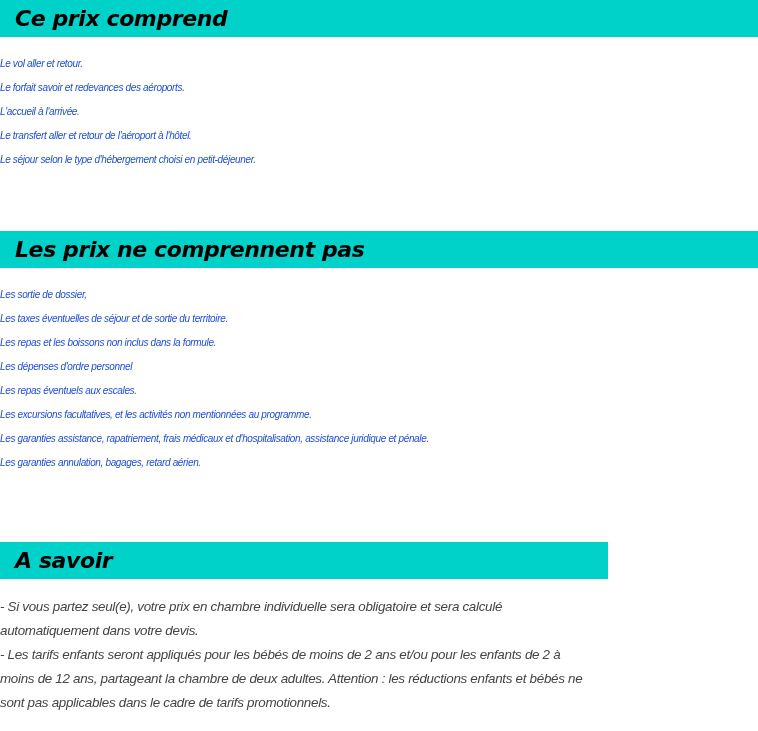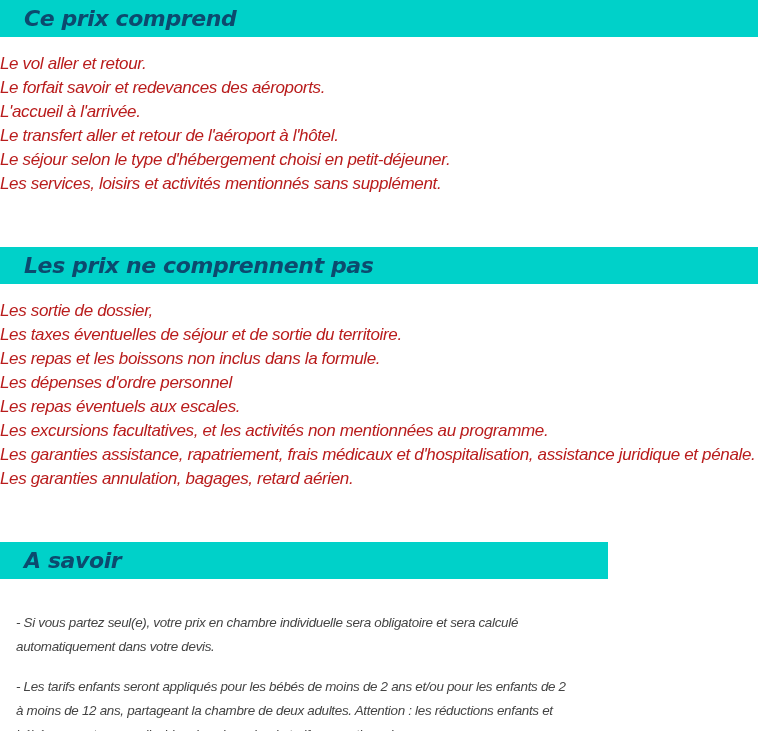--- a/index.html
+++ b/index.html
@@ -15,72 +15,71 @@
     }
     .section-header {
       background: #00d1c9;
       height: 37px;
       box-sizing: border-box;
       padding-left: 15px;
       display: flex;
       align-items: center;
     }
     .section-title {
-      color: #0c4a6e;
+      color: #000000;
       font-style: italic;
       font-weight: bold;
       font-size: 22px;
       letter-spacing: -0.4px;
-      margin: 9px;
+      margin: 0;
       line-height: 37px;
       font-family: "DejaVu Sans", "Liberation Sans", sans-serif;
     }
     .section-list {
       list-style: none;
       margin: 0;
       padding: 15px 0 0 0;
     }
     .section-list li {
-      color: #b91c1c;
+      color: #1d4ed8;
       font-style: italic;
-      font-size: 17px;
+      font-size: 10px;
       letter-spacing: -0.35px;
       line-height: 24px;
       white-space: nowrap;
       font-family: "Liberation Sans", sans-serif;
     }
     .para {
       color: #444444;
       font-style: italic;
       font-size: 13.4px;
       letter-spacing: -0.3px;
       line-height: 24px;
-      margin: 16px;
+      margin: 0;
       padding-right: 23px;
       font-family: "Liberation Sans", sans-serif;
     }
     #sec1 { position: absolute; top: 0; left: 0; width: 758px; }
-    #sec2 { position: absolute; top: 247px; left: 0; width: 758px; }
+    #sec2 { position: absolute; top: 231px; left: 0; width: 758px; }
     #sec3 { position: absolute; top: 542px; left: 0; width: 608px; }
     .para-block { padding-top: 16px; }
   </style>
 </head>
 <body>
 
 <section id="sec1">
   <div class="section-header">
     <h2 class="section-title">Ce prix comprend</h2>
   </div>
   <ul class="section-list">
     <li>Le vol aller et retour.</li>
     <li>Le forfait savoir et redevances des aéroports.</li>
     <li>L'accueil à l'arrivée.</li>
     <li>Le transfert aller et retour de l'aéroport à l'hôtel.</li>
     <li>Le séjour selon le type d'hébergement choisi en petit-déjeuner.</li>
-    <li>Les services, loisirs et activités mentionnés sans supplément.</li>
   </ul>
 </section>
 
 <section id="sec2">
   <div class="section-header">
     <h2 class="section-title">Les prix ne comprennent pas</h2>
   </div>
   <ul class="section-list">
     <li>Les sortie de dossier,</li>
     <li>Les taxes éventuelles de séjour et de sortie du territoire.</li>

